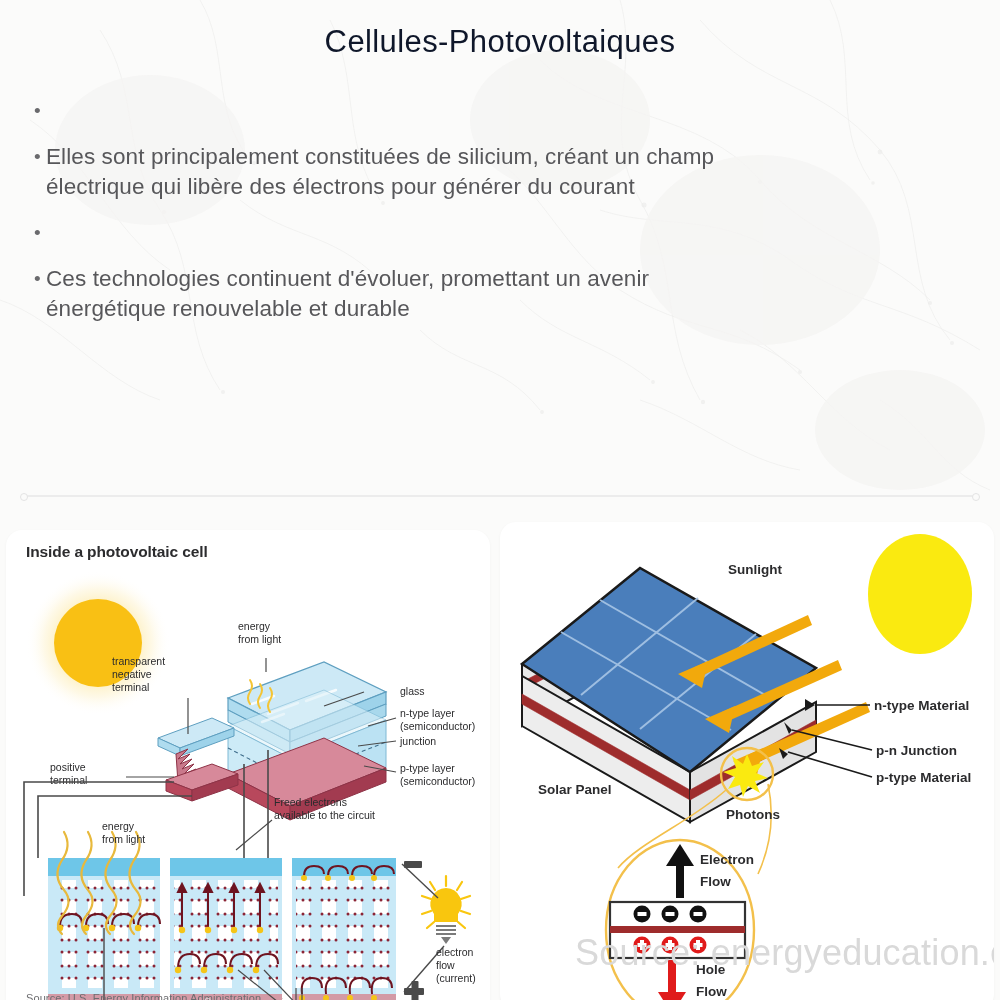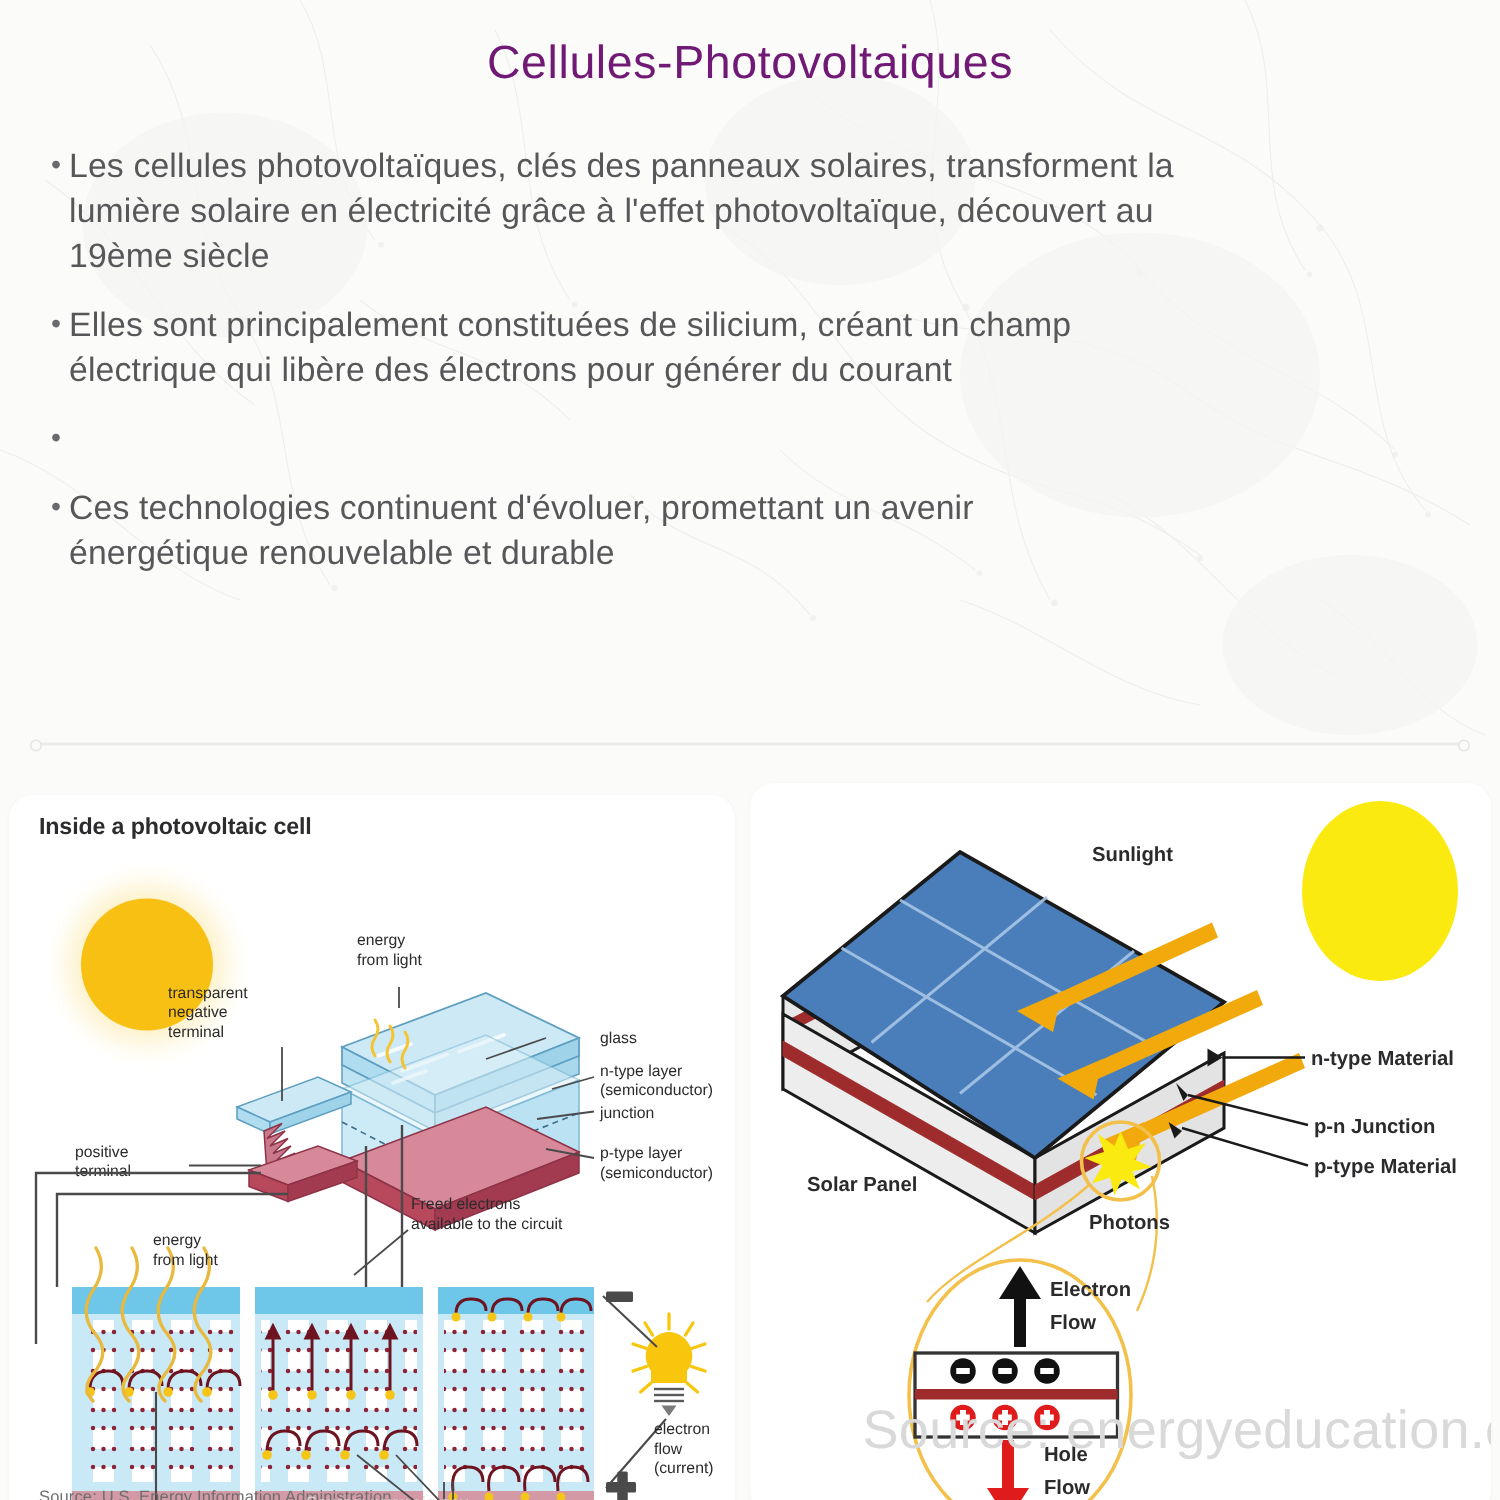--- a/index.html
+++ b/index.html
@@ -8,21 +8,21 @@
     width:1000px;height:1000px;overflow:hidden;position:relative;
     background:#fbfbfa;
     font-family:"Liberation Sans","DejaVu Sans",sans-serif;
     color:#555558;
   }
   
   #texture{position:absolute;inset:0;z-index:0;pointer-events:none;opacity:.55;}
   
   .slide-title{
     position:absolute;top:24px;left:0;width:1000px;text-align:center;
-    font-size:31px;letter-spacing:.4px;color:#701a75;font-weight:400;z-index:3;
+    font-size:31px;letter-spacing:.4px;color:#0f172a;font-weight:400;z-index:3;
   }
   
   .bullets{
     position:absolute;top:96px;left:34px;width:934px;z-index:3;
   }
   .bullet{
     display:flex;align-items:flex-start;margin-bottom:16px;
   }
   .bullet .dot{
     flex:0 0 auto;width:12px;font-size:19px;line-height:30px;color:#6a6a6d;
@@ -119,23 +119,20 @@
     <ellipse cx="900" cy="430" rx="85" ry="60"></ellipse>
     <ellipse cx="150" cy="150" rx="95" ry="75"></ellipse>
   </g>
 </svg>
 
 <div class="slide-title">Cellules-Photovoltaiques</div>
 
 <div class="bullets">
   <div class="bullet">
     <span class="dot">•</span>
-    <span class="btxt">Les cellules photovoltaïques, clés des panneaux solaires, transforment la
-lumière solaire en électricité grâce à l'effet photovoltaïque, découvert au
-19ème siècle</span>
   </div>
   <div class="bullet">
     <span class="dot">•</span>
     <span class="btxt">Elles sont principalement constituées de silicium, créant un champ
 électrique qui libère des électrons pour générer du courant</span>
   </div>
   <div class="bullet">
     <span class="dot">•</span>
   </div>
   <div class="bullet">

